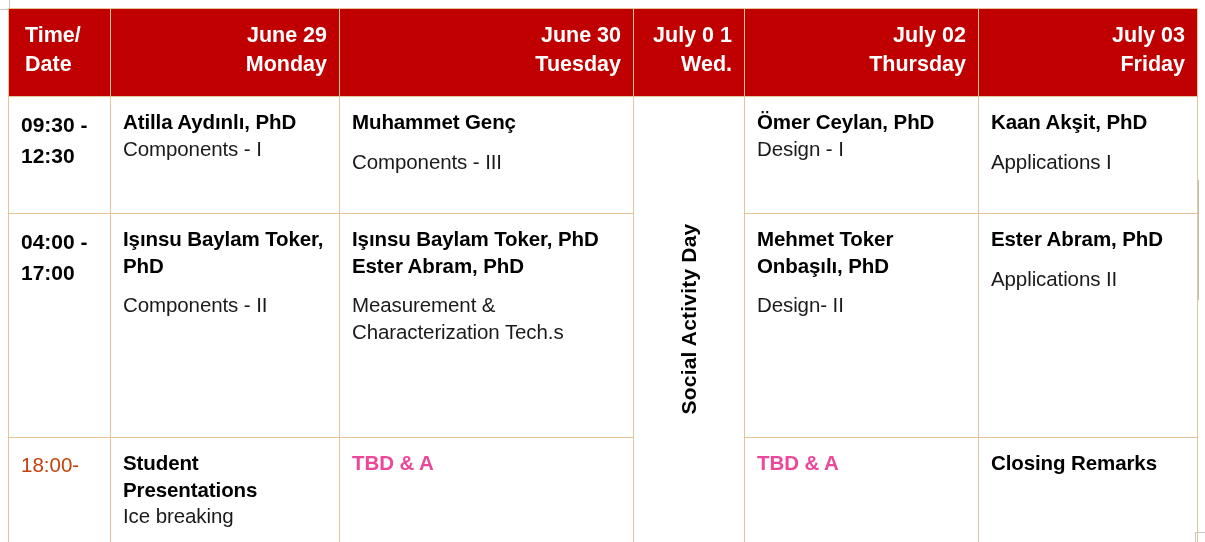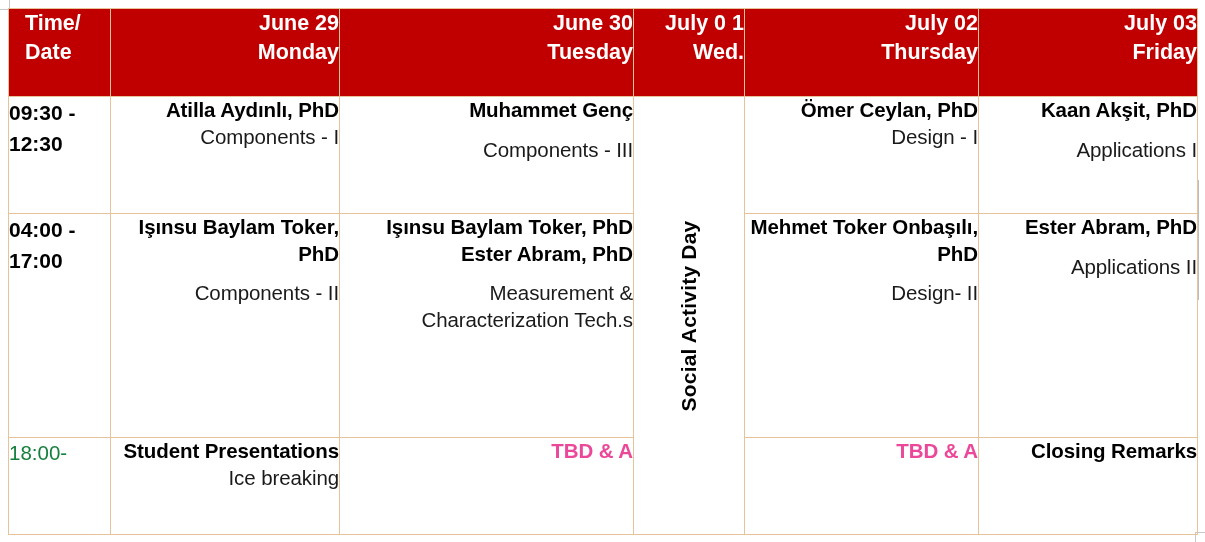--- a/index.html
+++ b/index.html
@@ -20,42 +20,42 @@
 
   table.sched{
     position:absolute;left:8px;top:8px;
     width:1189px;
     border-collapse:collapse;
     table-layout:fixed;
   }
   table.sched td,table.sched th{
     border:1px solid #e6c39b;
     vertical-align:top;
-    padding:0;
+    padding:12px;
     box-sizing:border-box;
   }
 
   
   thead th{
     background:#c00000;
     color:#ffffff;
     font-weight:bold;
     font-size:21.5px;
     line-height:1.33;
     text-align:right;
     padding:9px 4px 10px 4px;
     border:1px solid #c00000;
     height:88px;
     vertical-align:top;
   }
   thead th.time-head{text-align:left;padding-left:16px;}
   thead th .ln{display:block;white-space:nowrap;}
 
   
-  td.cell{padding:8px 10px 6px 12px;text-align:right;}
+  td.cell{padding:8px 10px 6px 12px;}
   td.timecell{padding:8px 6px 6px 16px;}
 
   .r1 td{height:117px;}
   .r2 td{height:224px;}
   .r3 td{height:97px;}
 
   .t-bold{
     font-weight:bold;font-size:20.5px;line-height:1.30;color:#000000;
     letter-spacing:-0.1px;
   }
@@ -64,21 +64,21 @@
     letter-spacing:-0.1px;
   }
   .t-red{
     font-weight:bold;font-size:20.5px;line-height:1.30;color:#ec4899;
     letter-spacing:-0.1px;
   }
   .gap{height:13px;}
 
   
   .time-b{font-weight:bold;font-size:21px;line-height:1.48;color:#000;}
-  .time-n{font-weight:normal;font-size:20.5px;line-height:1.48;color:#15803d;}
+  .time-n{font-weight:normal;font-size:20.5px;line-height:1.48;color:#c2410c;}
 
   
   td.vcell{position:relative;padding:0;}
   .vwrap{
     position:absolute;left:0;top:0;width:100%;height:100%;
     display:flex;align-items:center;justify-content:center;
   }
   .vtext{
     transform:rotate(-90deg);
     white-space:nowrap;

